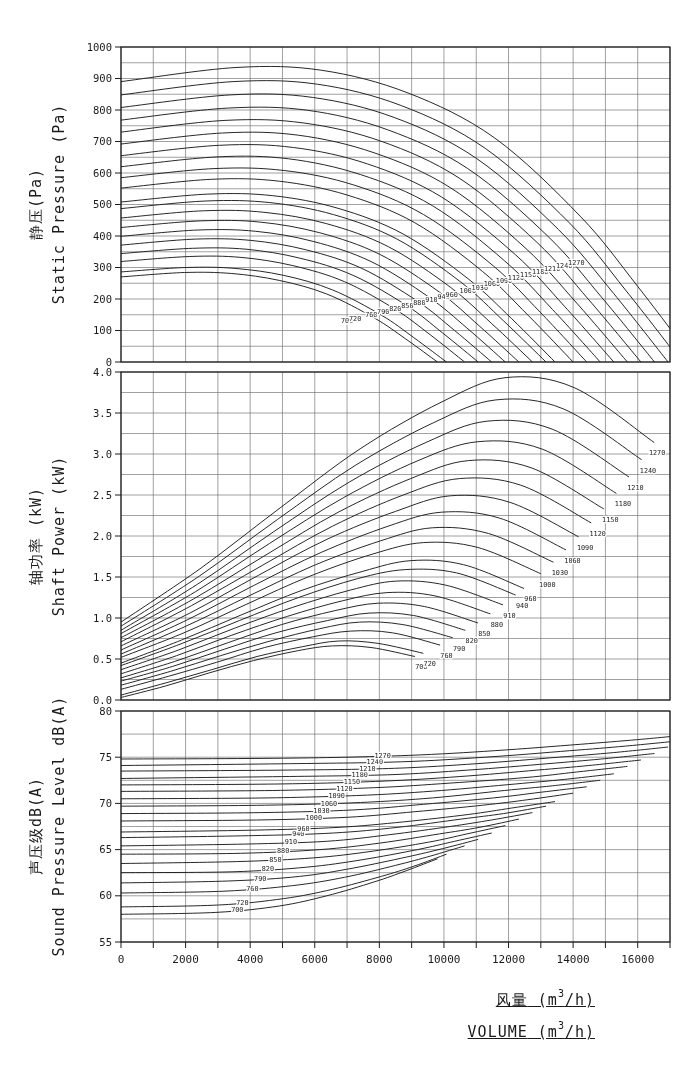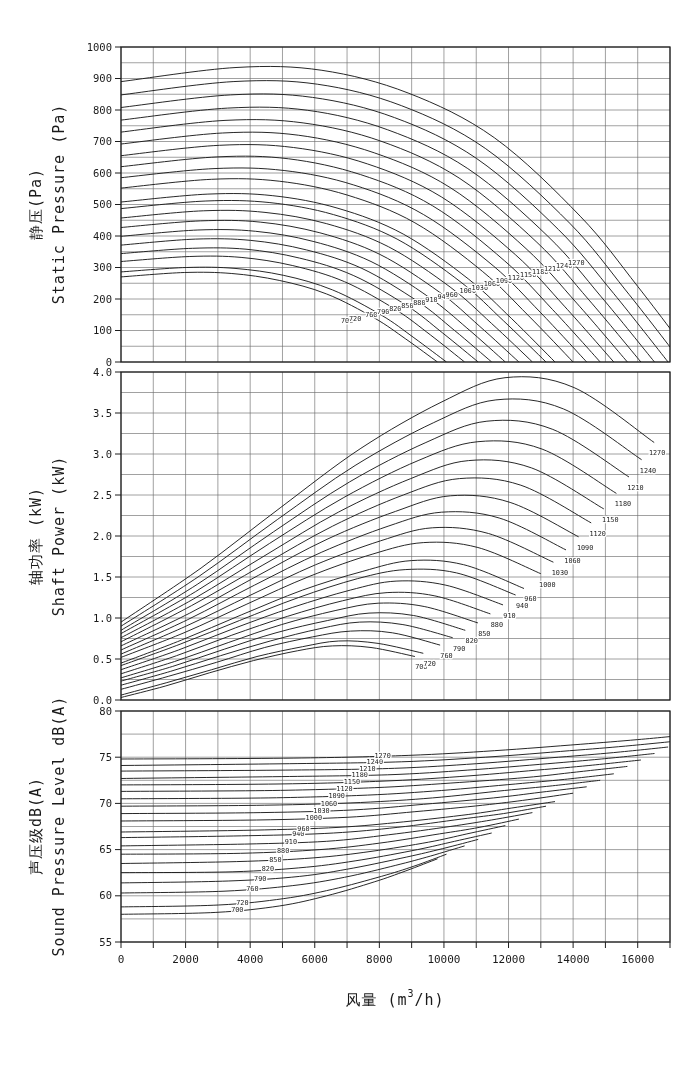--- a/index.html
+++ b/index.html
@@ -2,21 +2,21 @@
 <html><head>
 <meta charset="utf-8">
 <style>
   html,body{margin:0;padding:0;background:#fff;}
   #stage{position:relative;width:700px;height:1069px;background:#ffffff;overflow:hidden;
          font-family:"DejaVu Sans Mono","Liberation Mono",monospace;color:#1a1a1a;}
   svg{position:absolute;left:0;top:0;}
   .ytitle{position:absolute;width:420px;height:48px;transform:rotate(-90deg);
           display:flex;flex-direction:column;justify-content:center;}
   .ytitle div{text-align:center;font-size:15px;line-height:23px;letter-spacing:1px;white-space:nowrap;}
-  .xtitle{position:absolute;left:195px;top:982px;width:400px;text-align:center;}
+  .xtitle{position:absolute;left:195px;top:982px;width:400px;text-align:right;text-decoration:underline;}
   .xtitle .xtl{font-size:15px;line-height:28px;letter-spacing:1px;white-space:nowrap;}
   .xtitle sup{font-size:10px;position:relative;top:-2px;}
 </style>
 </head>
 <body>
 
 <div id="stage">
 
   <svg width="700" height="1069" viewBox="0 0 700 1069">
       <defs>
@@ -379,15 +379,16 @@
     <div>Shaft Power (kW)</div>
   </div>
 
   <div class="ytitle" style="left:-162px;top:802px;">
     <div>声压级dB(A)</div>
     <div>Sound Pressure Level dB(A)</div>
   </div>
 
   <div class="xtitle">
     <div class="xtl"><span>风量</span><span> (m</span><sup>3</sup><span>/h)</span></div>
+    <div class="xtl"><span>VOLUME</span><span> (m</span><sup>3</sup><span>/h)</span></div>
   </div>
 
 </div>
 
 </body></html>

